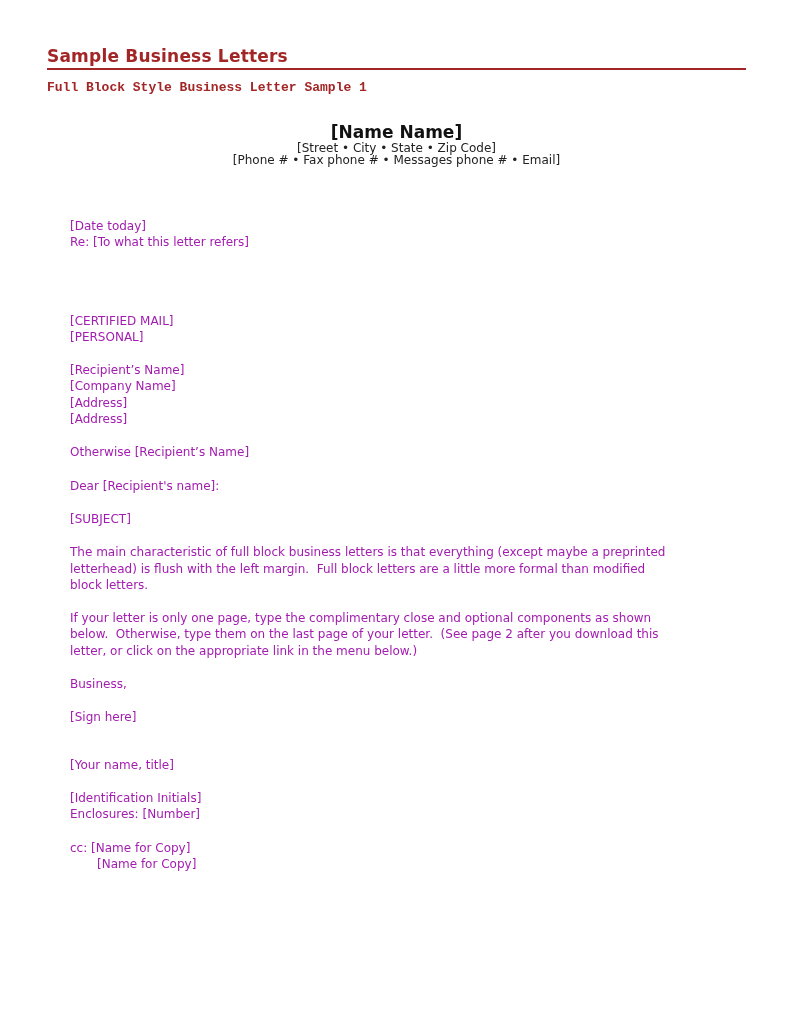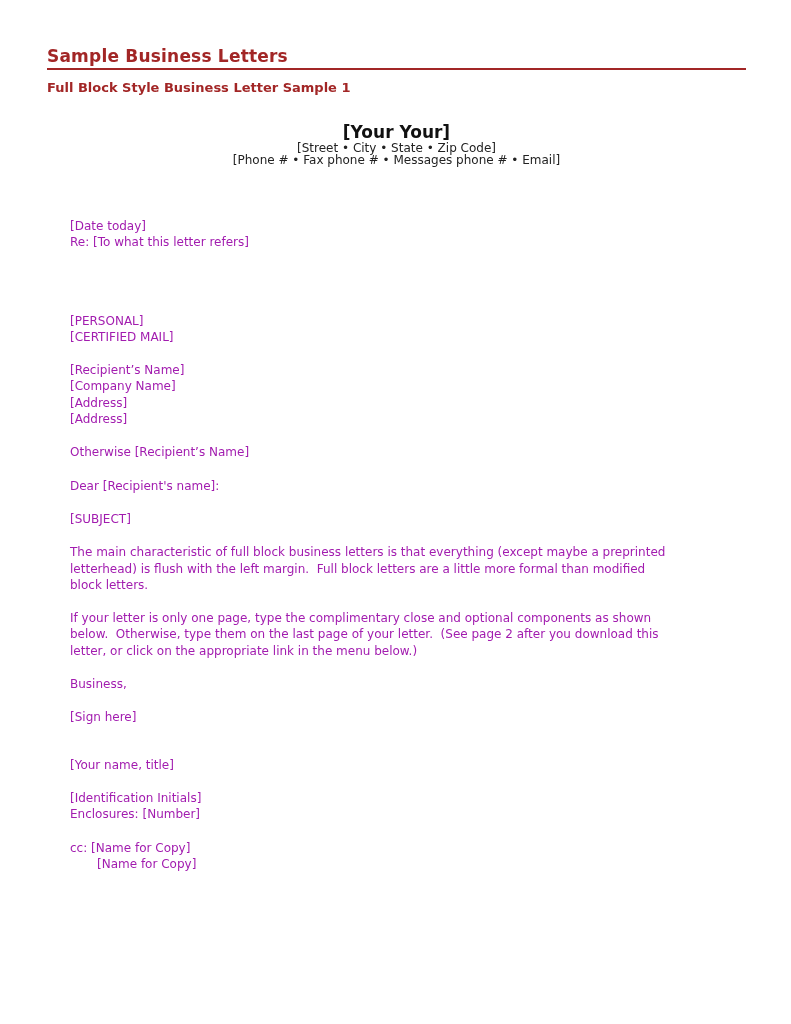--- a/index.html
+++ b/index.html
@@ -28,20 +28,21 @@
     border-bottom: 2px solid #a22626;
     padding-bottom: 2px;
     line-height: 20px;
   }
   .doc-subtitle {
     margin: 10px 0 0 0;
     font-size: 13px;
     font-weight: bold;
     color: #a22626;
     line-height: 15px;
+    font-family: Liberation Mono, monospace;
   }
   .letterhead {
     margin-top: 27px;
     text-align: center;
   }
   .lh-name {
     font-size: 17px;
     font-weight: bold;
     color: #111111;
     line-height: 21px;
@@ -68,35 +69,35 @@
 </head>
 <body>
 
 <div class="page">
 
   <h1 class="doc-title">Sample Business Letters</h1>
 
   <h2 class="doc-subtitle">Full Block Style Business Letter Sample 1</h2>
 
   <div class="letterhead">
-    <div class="lh-name">[Your Your]</div>
+    <div class="lh-name">[Name Name]</div>
     <div class="lh-small">[Street • City • State • Zip Code]</div>
     <div class="lh-small">[Phone # • Fax phone # • Messages phone # • Email]</div>
   </div>
 
   <div class="letter">
 
     <div>
       <div>[Date today]</div>
       <div>Re: [To what this letter refers]</div>
     </div>
 
     <div class="gapbig">
+      <div>[CERTIFIED MAIL]</div>
       <div>[PERSONAL]</div>
-      <div>[CERTIFIED MAIL]</div>
     </div>
 
     <div class="gap1">
       <div>[Recipient’s Name]</div>
       <div>[Company Name]</div>
       <div>[Address]</div>
       <div>[Address]</div>
     </div>
 
     <div class="gap1">Otherwise [Recipient’s Name]</div>

